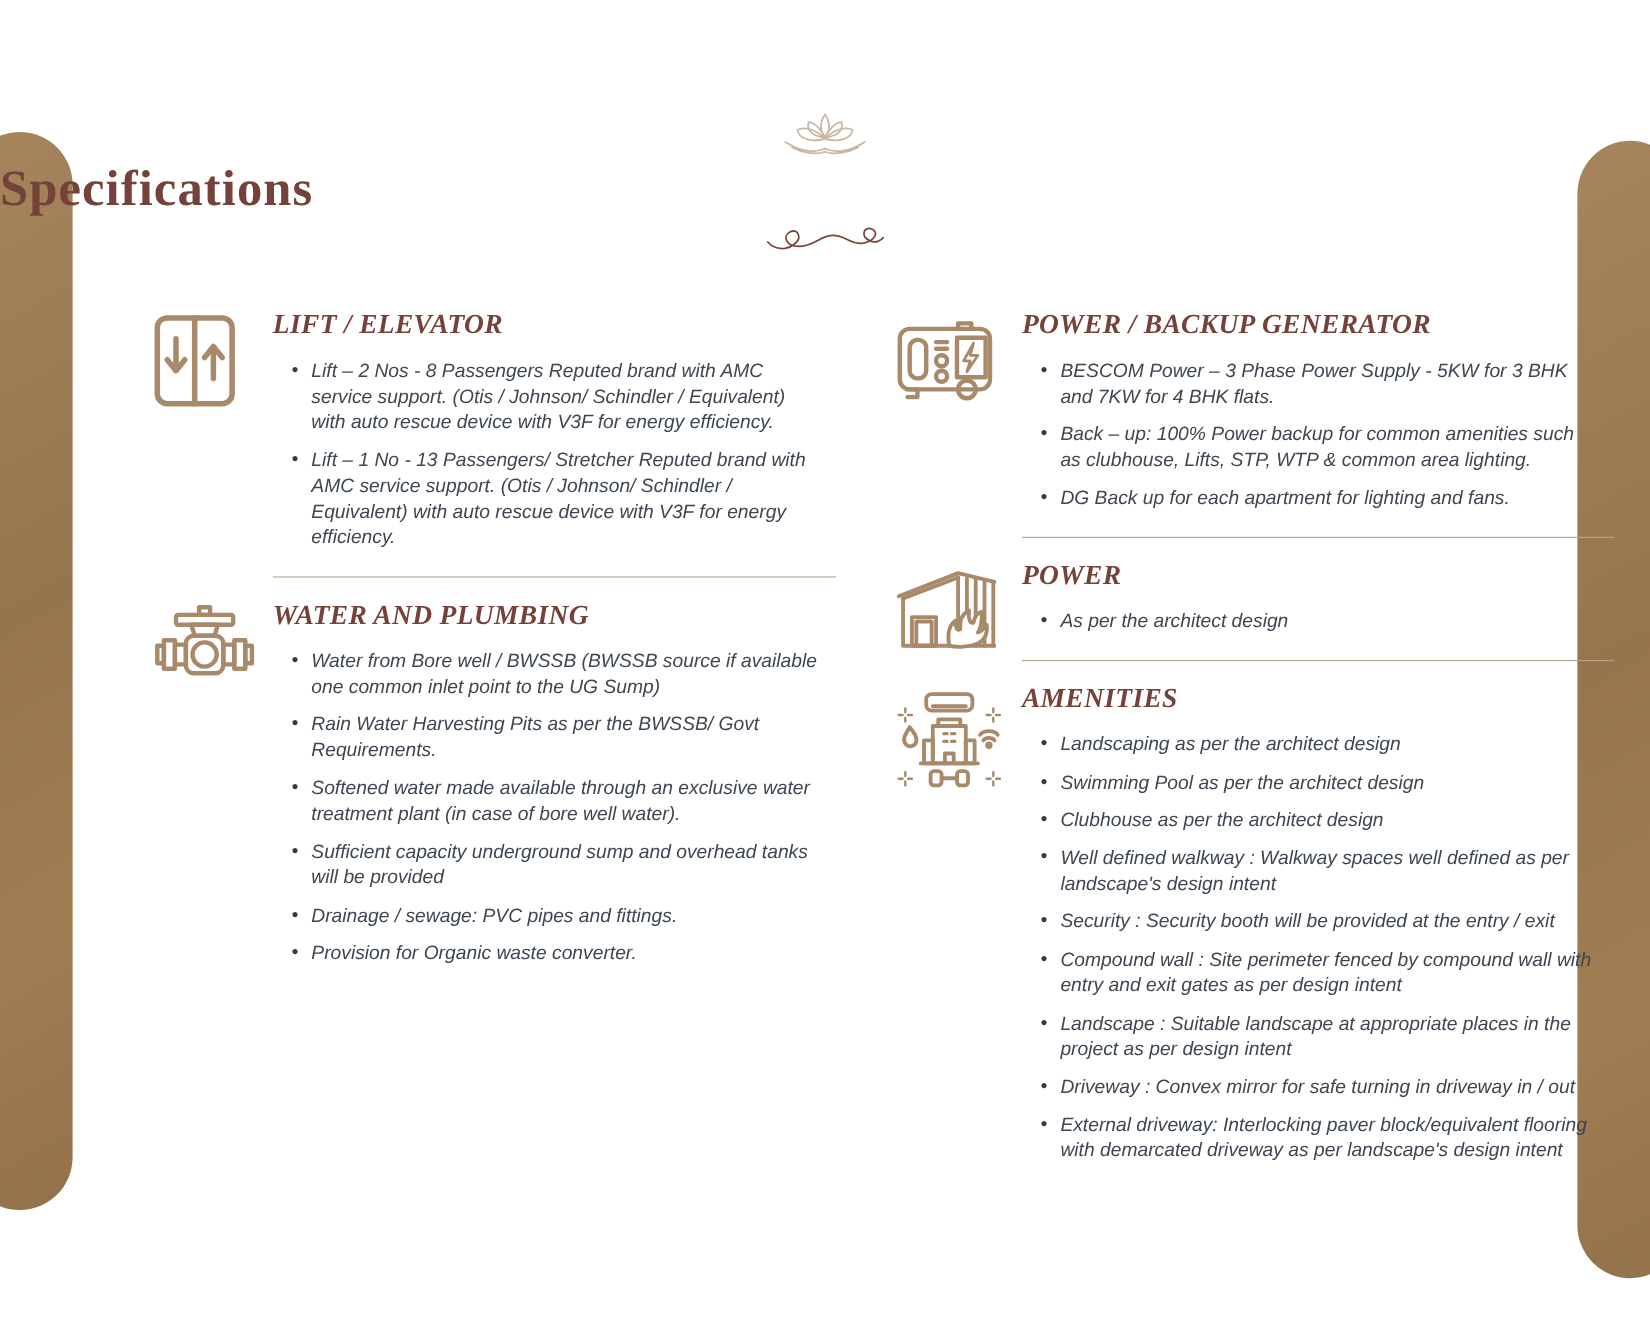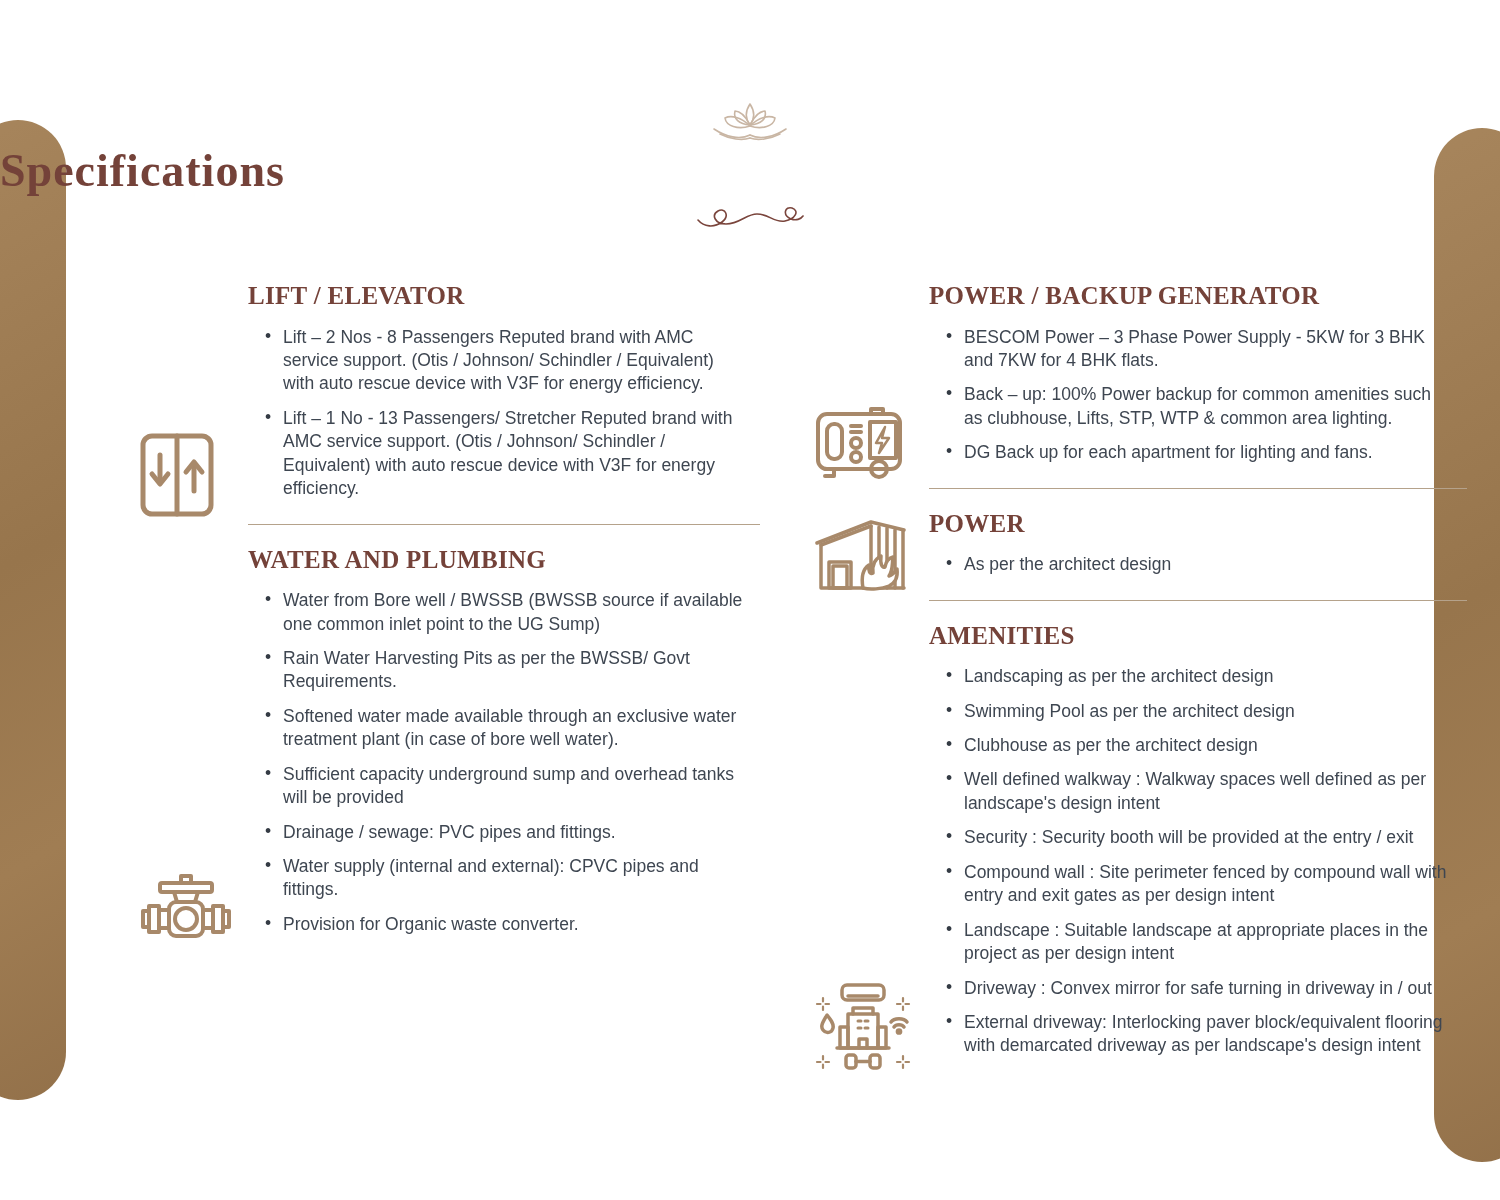--- a/index.html
+++ b/index.html
@@ -25,21 +25,21 @@
   .page-header{position:absolute;left:0;right:0;top:100px;text-align:left;}
   .page-header .lotus{display:block;margin:0 auto 2px;}
   .page-title{
     margin:0;font-family:"Liberation Serif", serif;font-weight:700;font-size:46px;
     color:var(--heading);letter-spacing:1px;line-height:1.1;
   }
   .page-header .flourish{display:block;margin:6px auto 0;}
   .col{position:absolute;top:282px;}
   .col-left{left:140px;width:620px;}
   .col-right{left:815px;width:652px;}
-  .section{display:flex;align-items:flex-end;}
+  .section{display:flex;align-items:flex-start;font-style:italic;}
   .icon-box{flex:none;color:var(--icon-stroke);padding-top:4px;}
   .col-left .icon-box{width:108px;}
   .col-right .icon-box{width:114px;}
   .content{flex:1;min-width:0;}
   .section-title{
     margin:0 0 13px;font-family:"Liberation Serif", serif;font-weight:700;
     font-size:25px;color:var(--heading);letter-spacing:0.3px;line-height:1.1;
   }
   ul.bullets{list-style:none;margin:16px;padding:0;}
   ul.bullets li{
@@ -120,21 +120,20 @@
       </svg>
     </div>
     <div class="content">
       <h2 class="section-title">WATER AND PLUMBING</h2>
       <ul class="bullets">
         <li>Water from Bore well / BWSSB (BWSSB source if available one common inlet point to the UG Sump)</li>
         <li>Rain Water Harvesting Pits as per the BWSSB/ Govt Requirements.</li>
         <li>Softened water made available through an exclusive water treatment plant (in case of bore well water).</li>
         <li>Sufficient capacity underground sump and overhead tanks will be provided</li>
         <li>Drainage / sewage: PVC pipes and fittings.</li>
-        <li>Water supply (internal and external): CPVC pipes and fittings.</li>
         <li>Provision for Organic waste converter.</li>
       </ul>
     </div>
   </section>
 
 </div>
 
 <div class="col col-right">
 
   <section class="section">

